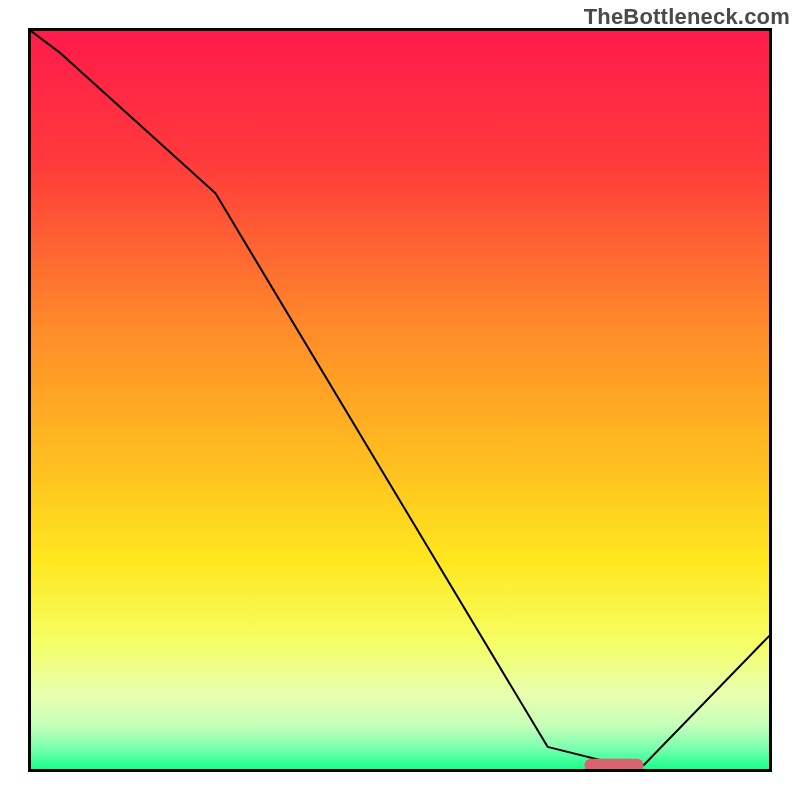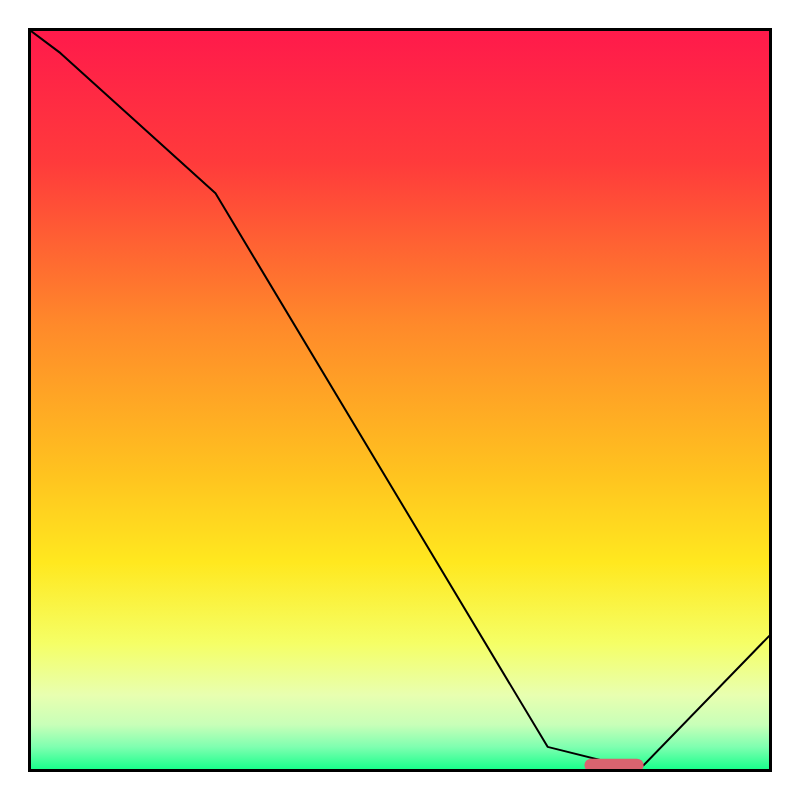--- a/index.html
+++ b/index.html
@@ -45,20 +45,21 @@
     inset: 0;
     width: 100%;
     height: 100%;
   }
 </style>
 </head>
 <body>
 
 <div class="container">
 
+  <div class="watermark">TheBottleneck.com</div>
 
   <div class="chart-frame">
 
     <svg class="gradient-bg" viewBox="0 0 100 100" preserveAspectRatio="none">
       <defs>
         <linearGradient id="bg-grad" x1="0" y1="0" x2="0" y2="1">
             <stop offset="0%" stop-color="#ff1a4b"></stop>
             <stop offset="18%" stop-color="#ff3b3b"></stop>
             <stop offset="40%" stop-color="#ff8a2a"></stop>
             <stop offset="60%" stop-color="#ffc31f"></stop>

